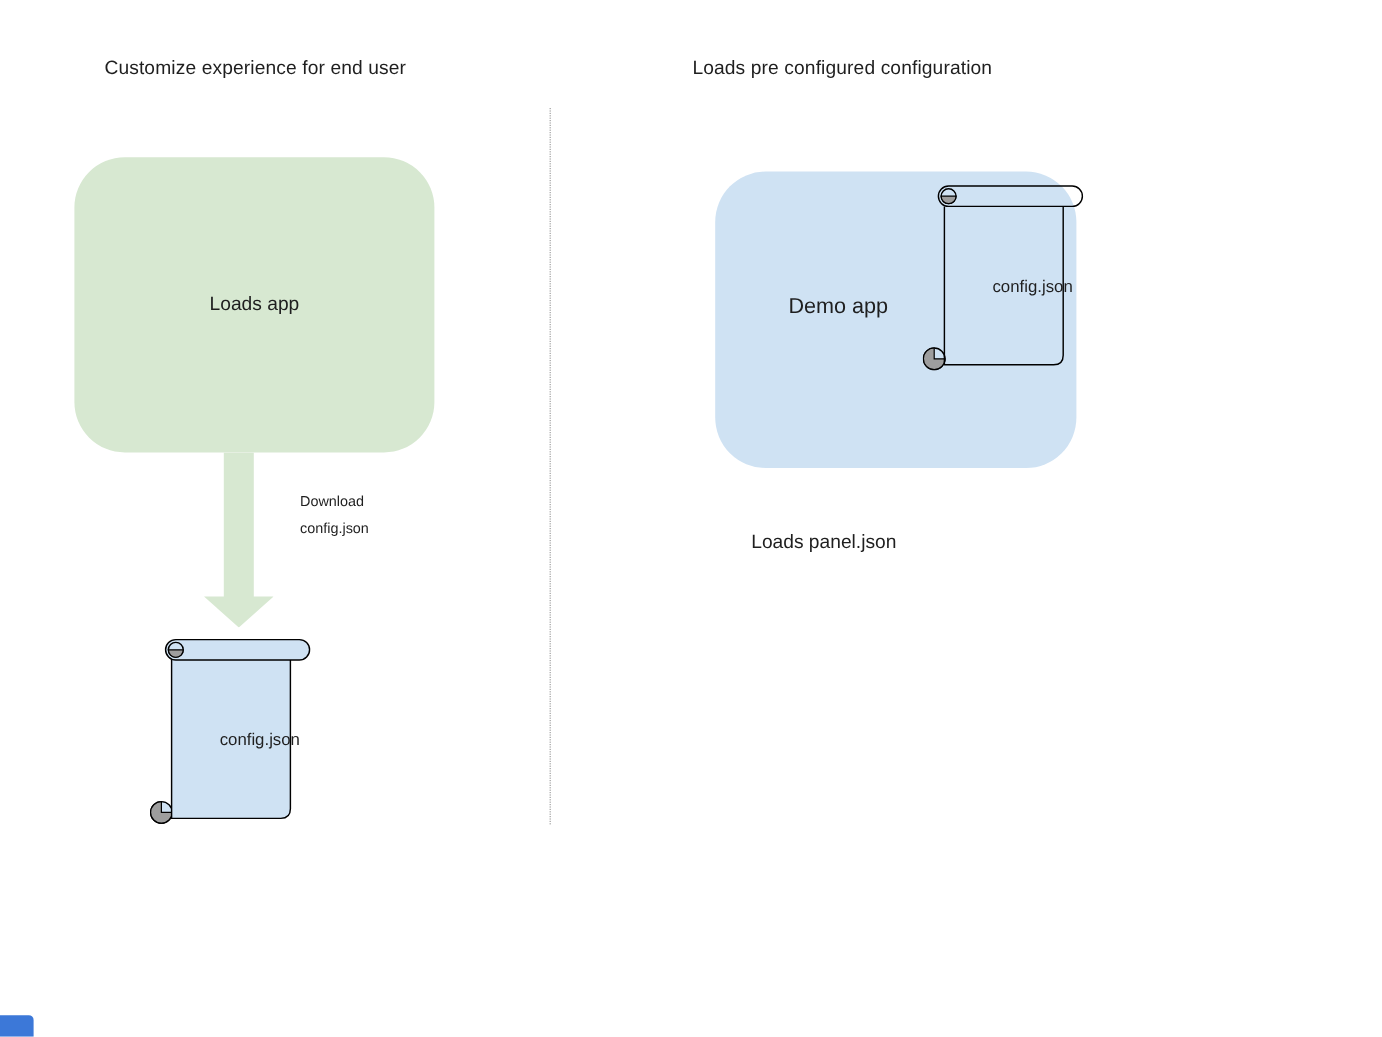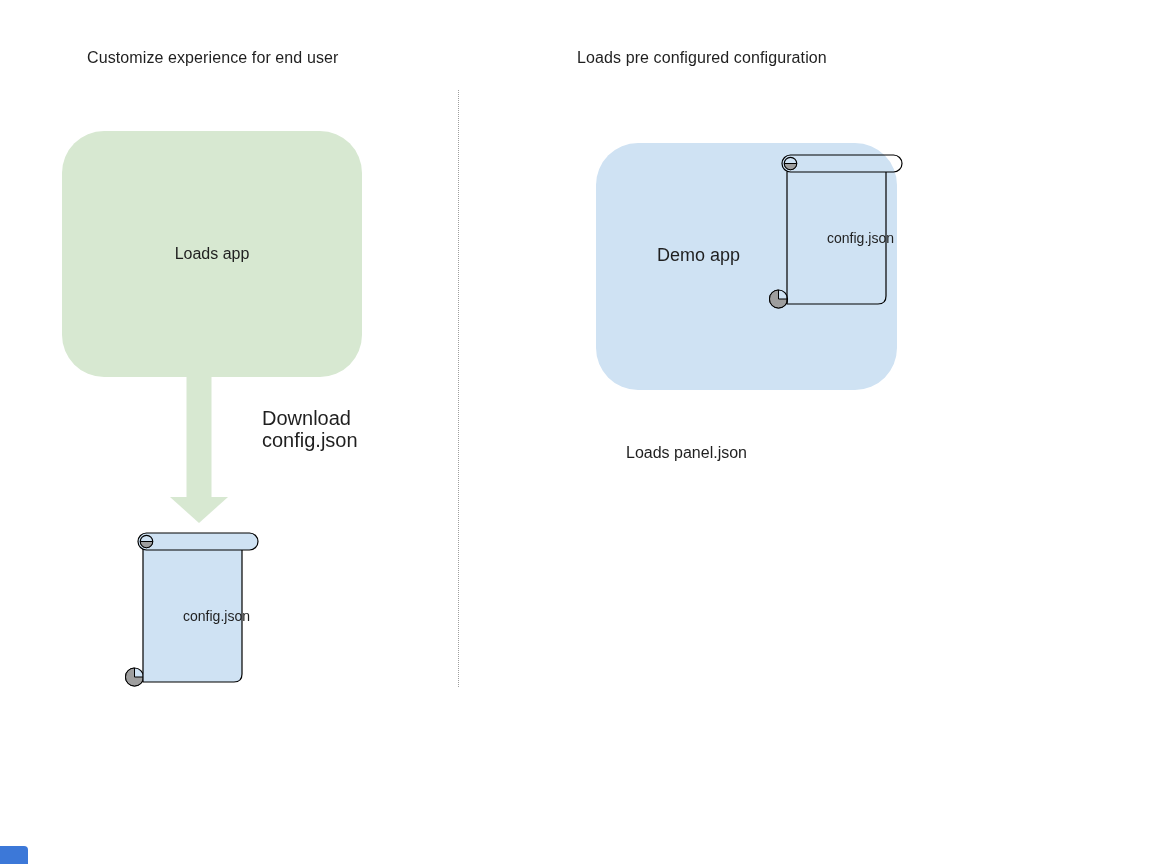--- a/index.html
+++ b/index.html
@@ -36,21 +36,21 @@
     border-radius:42px;
   }
   .demo-label{left:657px;top:245px;font-size:18px;white-space:nowrap}
 
   
   .down-arrow{left:170px;top:377px}
   .arrow-fill{fill:var(--green_light,#d7e8d1)}
 
   .arrow-label{
     left:250px;top:407px;width:100px;
-    font-size:20px;line-height:22px;margin-left:12px;
+    font-size:12px;line-height:22px;
   }
 
   
   .scroll-wrap{position:absolute;width:134px;height:156px}
   .scroll-left{left:125px;top:531px}
   .scroll-right{left:769px;top:153px}
   .sc-stroke{stroke:var(--outline,#000);stroke-width:1.2;stroke-linejoin:round}
   .sc-fill{fill:var(--blue_light,#cfe2f3)}
   .sc-none{fill:none}
   .sc-gray{fill:var(--gray_curl,#9e9e9e);stroke:var(--outline,#000);stroke-width:1}

